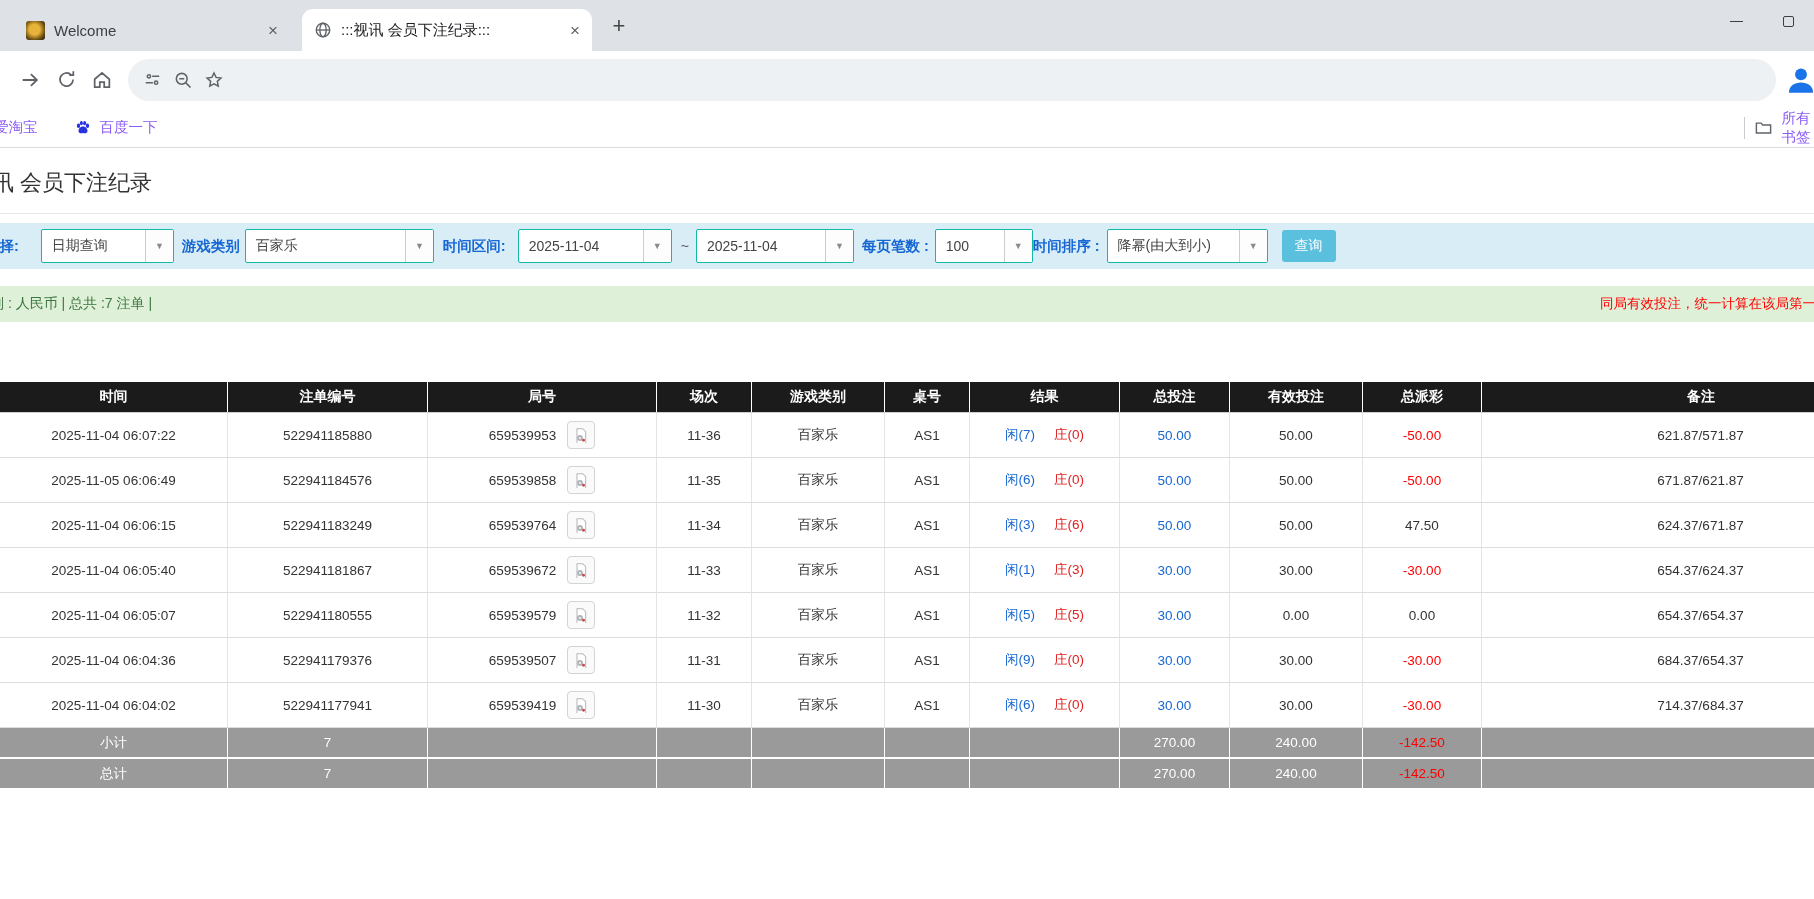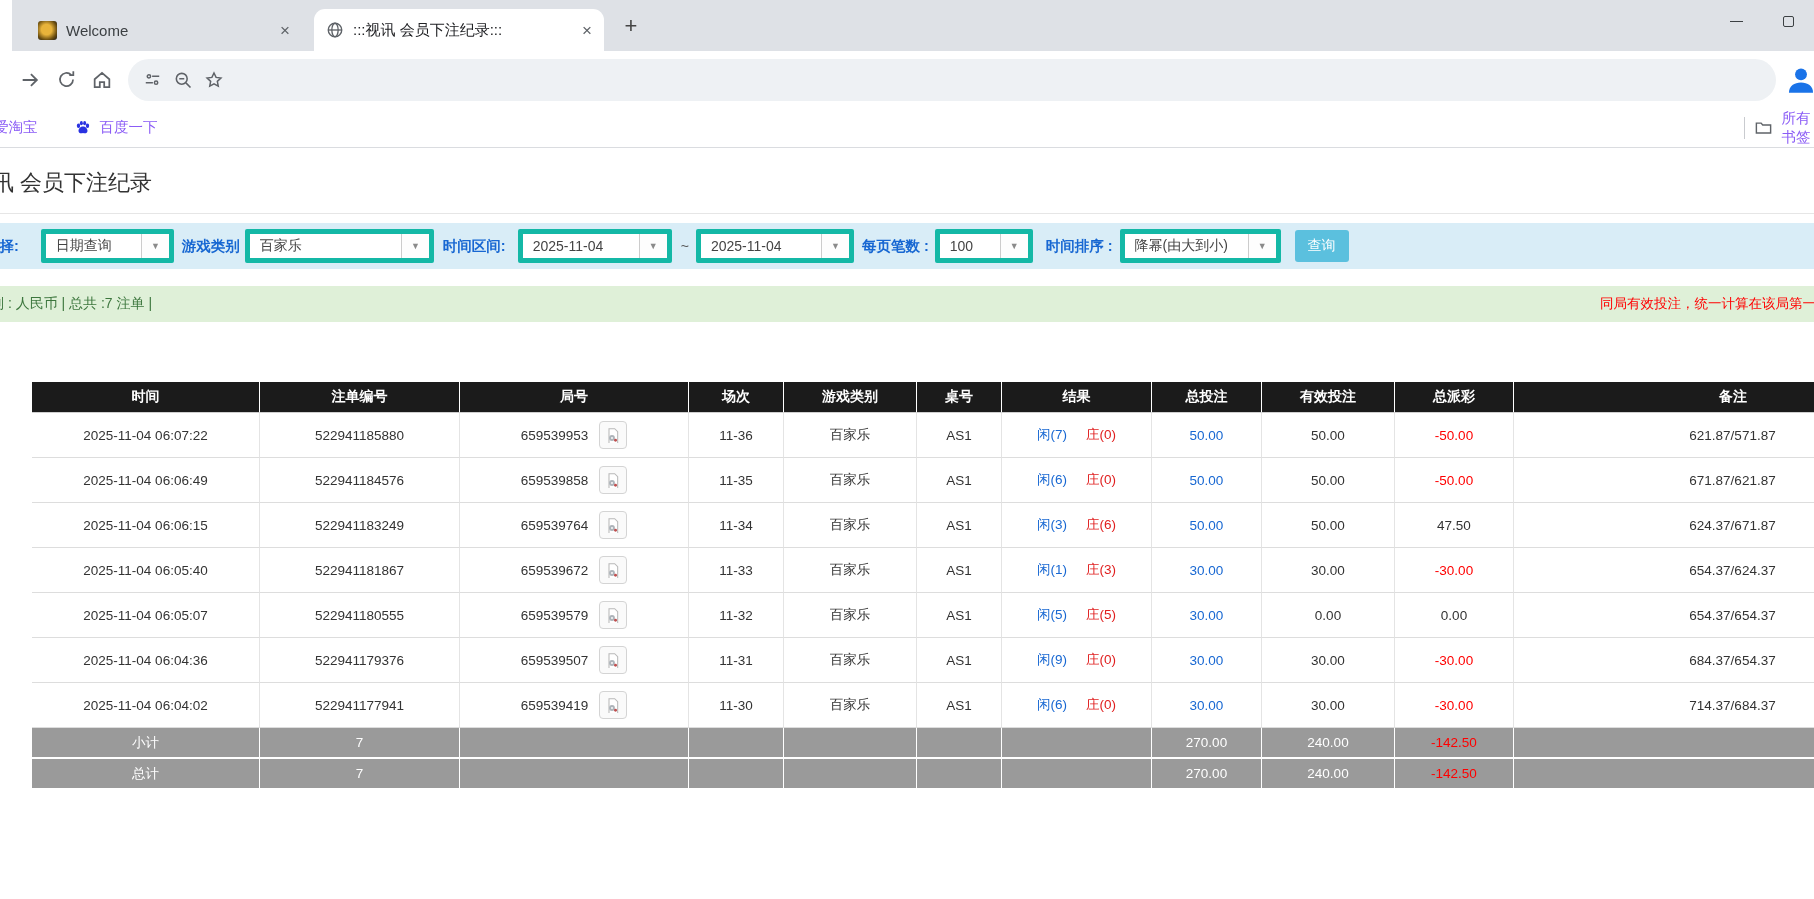--- a/index.html
+++ b/index.html
@@ -1,20 +1,20 @@
 <!DOCTYPE html>
 <html><head>
 <meta charset="utf-8">
 <style>
   * { margin:0; padding:0; box-sizing:border-box; }
   html,body { width:1814px; height:899px; overflow:hidden; background:#fff;
     font-family:"Liberation Sans","DejaVu Sans",sans-serif; }
 
   
-  .tab-strip { position:relative; height:51px; background:#dee1e6;margin-left:12px; }
+  .tab-strip { position:relative; height:51px; background:#dee1e6; }
   .tab { position:absolute; top:9px; height:42px; display:flex; align-items:center; gap:9px; padding:0 12px; }
   .tab.inactive { left:14px; width:276px; }
   .tab.active { left:302px; width:290px; background:#fff; border-radius:11px 11px 0 0; }
   .tab-title { flex:1; font-size:15px; color:#3c4043; white-space:nowrap; overflow:hidden; }
   .tab.active .tab-title { color:#202124; }
   .tab-close { font-size:17px; color:#5f6368; line-height:1; cursor:default; }
   .favicon-welcome { width:19px; height:19px; border-radius:3px; flex:0 0 auto;
     background:radial-gradient(circle at 45% 45%, #e8b33a 0 35%, #6b4e10 70%, #17171a 100%); }
   .newtab-btn { position:absolute; left:606px; top:13px; width:26px; height:26px; display:flex;
     align-items:center; justify-content:center; font-size:22px; color:#444; }
@@ -38,33 +38,33 @@
   .bm-right { position:absolute; left:1744px; top:0; height:100%; display:flex; align-items:center; gap:9px; }
   .bm-divider { width:1px; height:22px; background:#c9cbcf; }
 
   
   .page-title { margin:20px 0 0 -30px; font-size:22px; color:#333; white-space:nowrap; }
   .title-rule { border:none; border-top:1px solid #e6e6e6; margin-top:15px; }
 
   .filter-bar { margin-top:9px; height:46px; background:#d9edf7; display:flex; align-items:center; white-space:nowrap; }
   .f-label { font-size:14.5px; font-weight:bold; color:#1767d2; }
   .f-label.cut { margin-left:-44px; }
-  .sel { height:34px; background:#fff; border:5px solid #14b8a6; display:flex; align-items:stretch; border-radius:2px; }
+  .sel { height:34px; background:#fff; border:1px solid #14b8a6; display:flex; align-items:stretch; border-radius:2px; }
   .sel-text { display:flex; align-items:center; padding:0 10px; font-size:14px; color:#444; flex:1; overflow:hidden; }
   .sel-caret { width:28px; border-left:1px solid #ccc; display:flex; align-items:center; justify-content:center;
     color:#8a8a8a; font-size:9px; background:#fdfdfd; }
   .tilde { color:#555; font-size:14px; }
   .btn-search { height:32px; padding:0 13px; margin-left:14px; background:#5bc0de; color:#fff; font-size:14px;
     border:none; border-radius:3px; display:flex; align-items:center; }
 
   .info-bar { position:relative; margin-top:17px; height:36px; background:#dff0d8; display:flex; align-items:center; overflow:visible; }
   .info-summary { margin-left:-24px; font-size:14px; color:#3c763d; white-space:nowrap; }
   .info-note { position:absolute; left:1600px; font-size:13.5px; color:#ff0000; white-space:nowrap; }
 
-  .table-wrap { margin-top:60px; width:1814px; overflow:hidden;padding-left:32px; }
+  .table-wrap { margin-top:60px; width:1814px; overflow:hidden; }
   table { border-collapse:separate; border-spacing:0; table-layout:fixed; width:1920px; }
   thead th { background:#1b1b1b; color:#fff; font-size:14px; font-weight:bold; height:30px;
     border-right:1px solid #fff; text-align:center; }
   thead th:last-child { border-right:none; }
   tbody td { height:44px; background:#fff; border-bottom:1px solid #ddd; border-right:1px solid #e4e4e4;
     font-size:13.5px; color:#333; text-align:center; white-space:nowrap; }
   tbody tr:first-child td { border-top:1px solid #cfcfcf; }
   .c-round { display:flex; align-items:center; justify-content:center; gap:11px; height:44px; }
   .vbtn { width:28px; height:28px; border:1px solid #d4d4d4; border-radius:4px; background:#fafafa;
     display:flex; align-items:center; justify-content:center; }
@@ -201,21 +201,21 @@
     <span class="tilde" style="margin-left:9px;">~</span>
     <div class="sel" style="width:158px; margin-left:7px;">
       <span class="sel-text">2025-11-04</span>
       <span class="sel-caret">▼</span>
     </div>
     <span class="f-label" style="margin-left:8px;">每页笔数 :</span>
     <div class="sel" style="width:98px; margin-left:6px;">
       <span class="sel-text">100</span>
       <span class="sel-caret">▼</span>
     </div>
-    <span class="f-label" style="margin-left:13px;">时间排序 :</span>
+    <span class="f-label" style="">时间排序 :</span>
     <div class="sel" style="width:161px; margin-left:7px;">
       <span class="sel-text">降幂(由大到小)</span>
       <span class="sel-caret">▼</span>
     </div>
     <button class="btn-search">查询</button>
   </div>
 
   <div class="info-bar">
     <span class="info-summary">币别 : 人民币 | 总共 :7 注单 |</span>
     <span class="info-note">同局有效投注，统一计算在该局第一张注单</span>
@@ -274,21 +274,21 @@
     <td>
       <span class="res-p">闲(7)</span><span class="res-b">庄(0)</span>
     </td>
     <td class="link-blue t-totalbet">50.00</td>
     <td class="t-validbet">50.00</td>
     <td class="t-payout js-neg neg">-50.00</td>
     <td class="t-note">621.87/571.87</td>
   </tr>
 
   <tr>
-    <td class="t-time">2025-11-04 06:06:49</td>
+    <td class="t-time">2025-11-05 06:06:49</td>
     <td class="t-bet-id">522941184576</td>
     <td>
       <div class="c-round">
         <span class="t-round">659539858</span>
         <span class="vbtn">
           <svg width="16" height="16" viewBox="0 0 24 24">
                     <path d="M6 2.5h8.5L19 7v18H6z" fill="#fff" stroke="#b9b9b9" stroke-width="1.6"></path>
                     <circle cx="10.5" cy="16.5" r="4.4" fill="#aeb4ba"></circle>
                     <circle cx="10.5" cy="16.5" r="1.4" fill="#fff"></circle>
                     <circle cx="15.8" cy="20" r="2.2" fill="#c05050"></circle>

